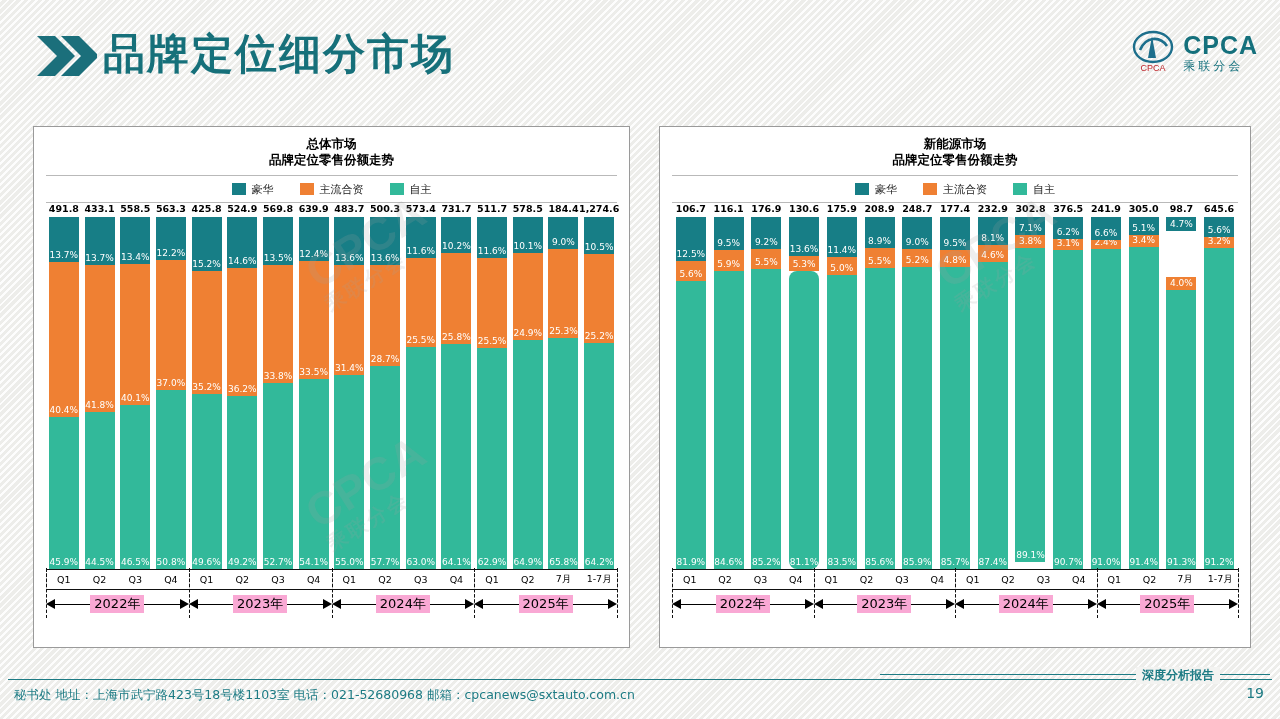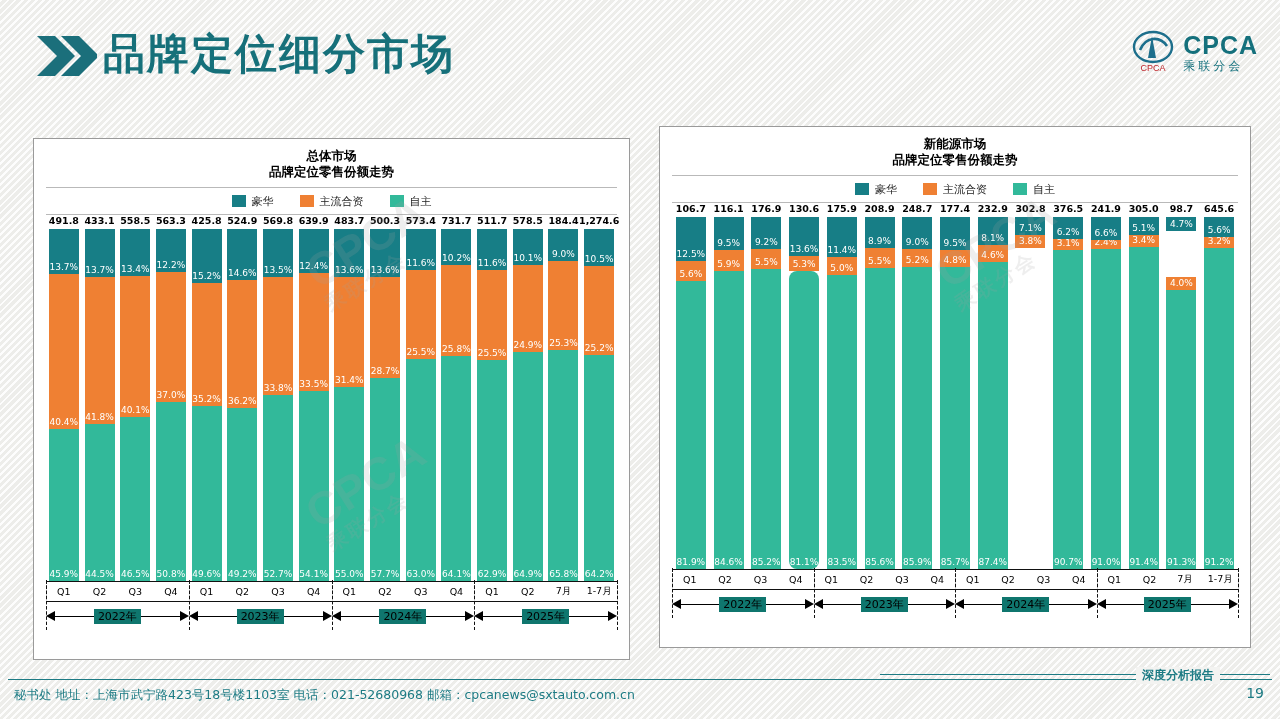--- a/index.html
+++ b/index.html
@@ -44,21 +44,21 @@
     font-size:12px;color:#14707c;letter-spacing:3px;margin-top:2px;
     font-family:"DejaVu Sans",sans-serif;
   }
 
   
   .panel{
     position:absolute;background:#ffffff;
     border:1px solid #9a9a9a;
     box-sizing:border-box;
   }
-  #panel-left{left:33px;top:138px;width:597px;height:522px;}
+  #panel-left{left:33px;top:126px;width:597px;height:522px;}
   #panel-right{left:659px;top:126px;width:592px;height:522px;}
 
   .panel-title{
     text-align:center;font-weight:bold;color:#000;
     font-size:12.5px;line-height:16px;
     padding-top:9px;
     font-family:"DejaVu Sans","Liberation Sans",sans-serif;
   }
   .panel-rule{
     height:1px;background:#b9b9b9;margin:7px 12px 0 12px;
@@ -123,22 +123,22 @@
     border-left:1px dashed #111;
   }
   .years{
     display:flex;height:28px;align-items:center;position:relative;
   }
   .yr{
     flex:1 1 0;display:flex;align-items:center;justify-content:center;
     position:relative;height:100%;
   }
   .yr-lbl{
-    font-size:11px;color:#000;font-weight:normal;z-index:2;
-    background:#0f766e;padding:0 4px;
+    font-size:13px;color:#000;font-weight:normal;z-index:2;
+    background:#f9a8d4;padding:0 4px;
     font-family:"DejaVu Sans",sans-serif;
   }
   .arrow-line{
     position:absolute;left:4px;right:4px;top:50%;height:0;
     border-top:1.6px solid #000;z-index:1;
   }
   .arrow-head{
     position:absolute;top:50%;width:0;height:0;z-index:1;
     border-top:5px solid transparent;border-bottom:5px solid transparent;
     transform:translateY(-50%);
@@ -669,20 +669,23 @@
           </div>
           <div class="col">
             <div class="tot">302.8</div>
             <div class="bar" style="height: 352px;">
               <div class="seg lux" style="height: 18px;">
                 <span>7.1%</span>
               </div>
               <div class="seg jv" style="height: 13.376px;">
                 <span>3.8%</span>
               </div>
+              <div class="seg own" style="height: 313.632px;">
+                <span>89.1%</span>
+              </div>
             </div>
           </div>
           <div class="col">
             <div class="tot">376.5</div>
             <div class="bar" style="height: 352px;">
               <div class="seg lux" style="height: 21.824px;">
                 <span>6.2%</span>
               </div>
               <div class="seg jv" style="height: 10.912px;">
                 <span>3.1%</span>

